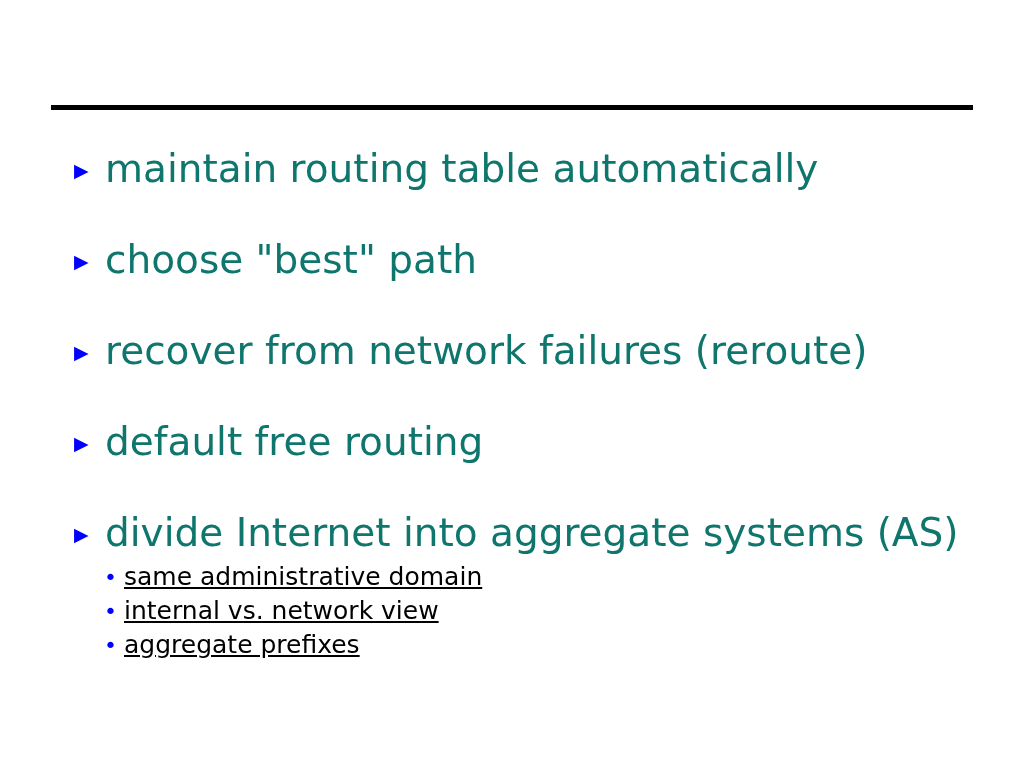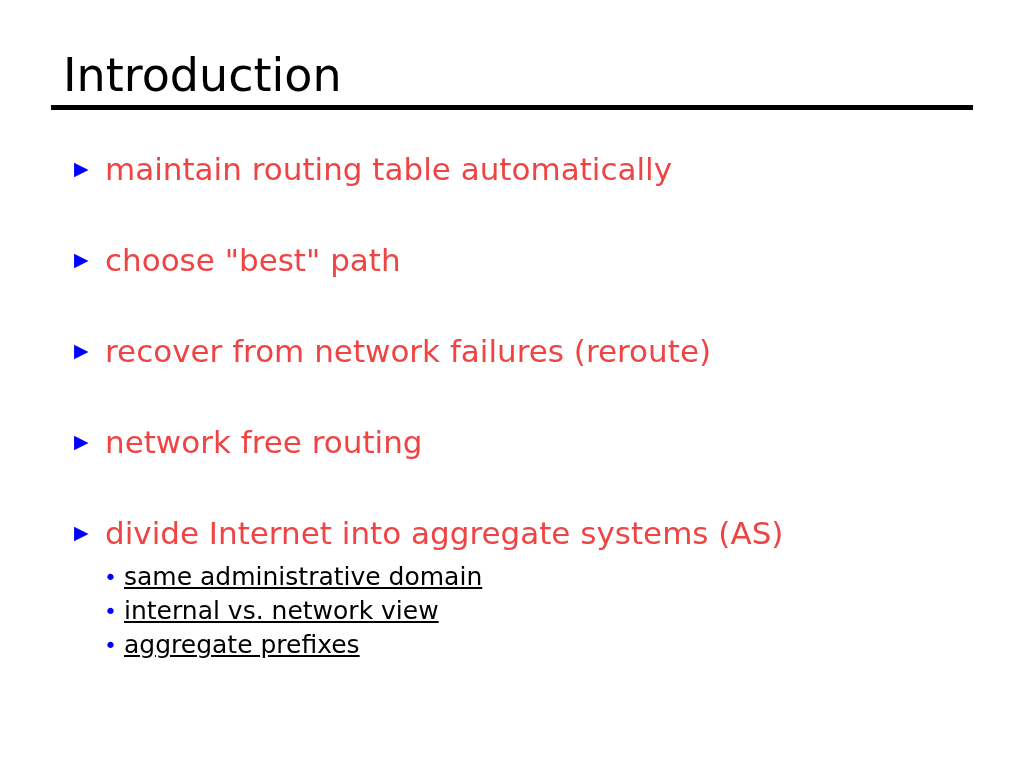--- a/index.html
+++ b/index.html
@@ -62,23 +62,23 @@
     flex: 0 0 auto;
     width: 31px;
     font-size: 19px;
     line-height: 1;
     color: #0000ff;
     position: relative;
     top: -5px;
   }
   .bullet-text {
     flex: 0 0 auto;
-    font-size: 31px;
+    font-size: 39px;
     line-height: 38px;
-    color: #ef4444;
+    color: #0f766e;
   }
 
   .bullet-row.b0 { top: 150px; }
   .bullet-row.b1 { top: 241px; }
   .bullet-row.b2 { top: 332px; }
   .bullet-row.b3 { top: 423px; }
   .bullet-row.b4 { top: 514px; }
 
   
   .sub-row {
@@ -106,21 +106,20 @@
   }
   .sub-row.s0 { top: 561px; }
   .sub-row.s1 { top: 595px; }
   .sub-row.s2 { top: 629px; }
 </style>
 </head>
 <body>
 
 <div class="slide">
 
-  <div class="slide-title">Introduction</div>
 
   <div class="title-rule"></div>
 
   <div class="body-list">
 
     <div class="bullet-row b0">
       <span class="bullet-marker-tri">▶</span>
       <span class="bullet-text">maintain routing table automatically</span>
     </div>
 
@@ -129,21 +128,21 @@
       <span class="bullet-text">choose "best" path</span>
     </div>
 
     <div class="bullet-row b2">
       <span class="bullet-marker-tri">▶</span>
       <span class="bullet-text">recover from network failures (reroute)</span>
     </div>
 
     <div class="bullet-row b3">
       <span class="bullet-marker-tri">▶</span>
-      <span class="bullet-text">network free routing</span>
+      <span class="bullet-text">default free routing</span>
     </div>
 
     <div class="bullet-row b4">
       <span class="bullet-marker-tri">▶</span>
       <span class="bullet-text">divide Internet into aggregate systems (AS)</span>
     </div>
 
     <div class="sub-row s0">
       <span class="sub-marker-dot">•</span>
       <span class="sub-text">same administrative domain</span>

